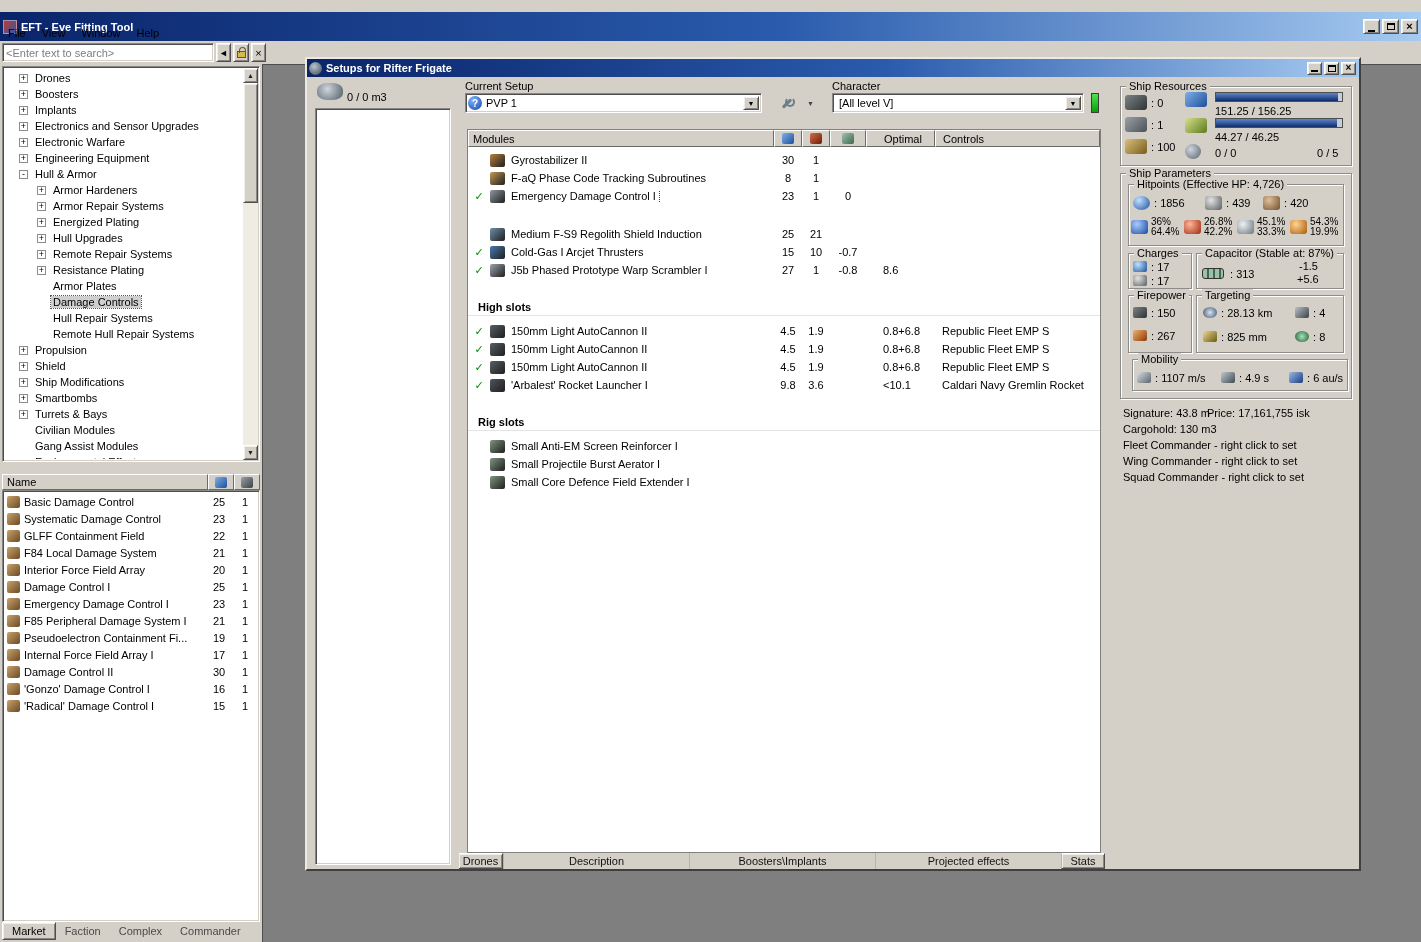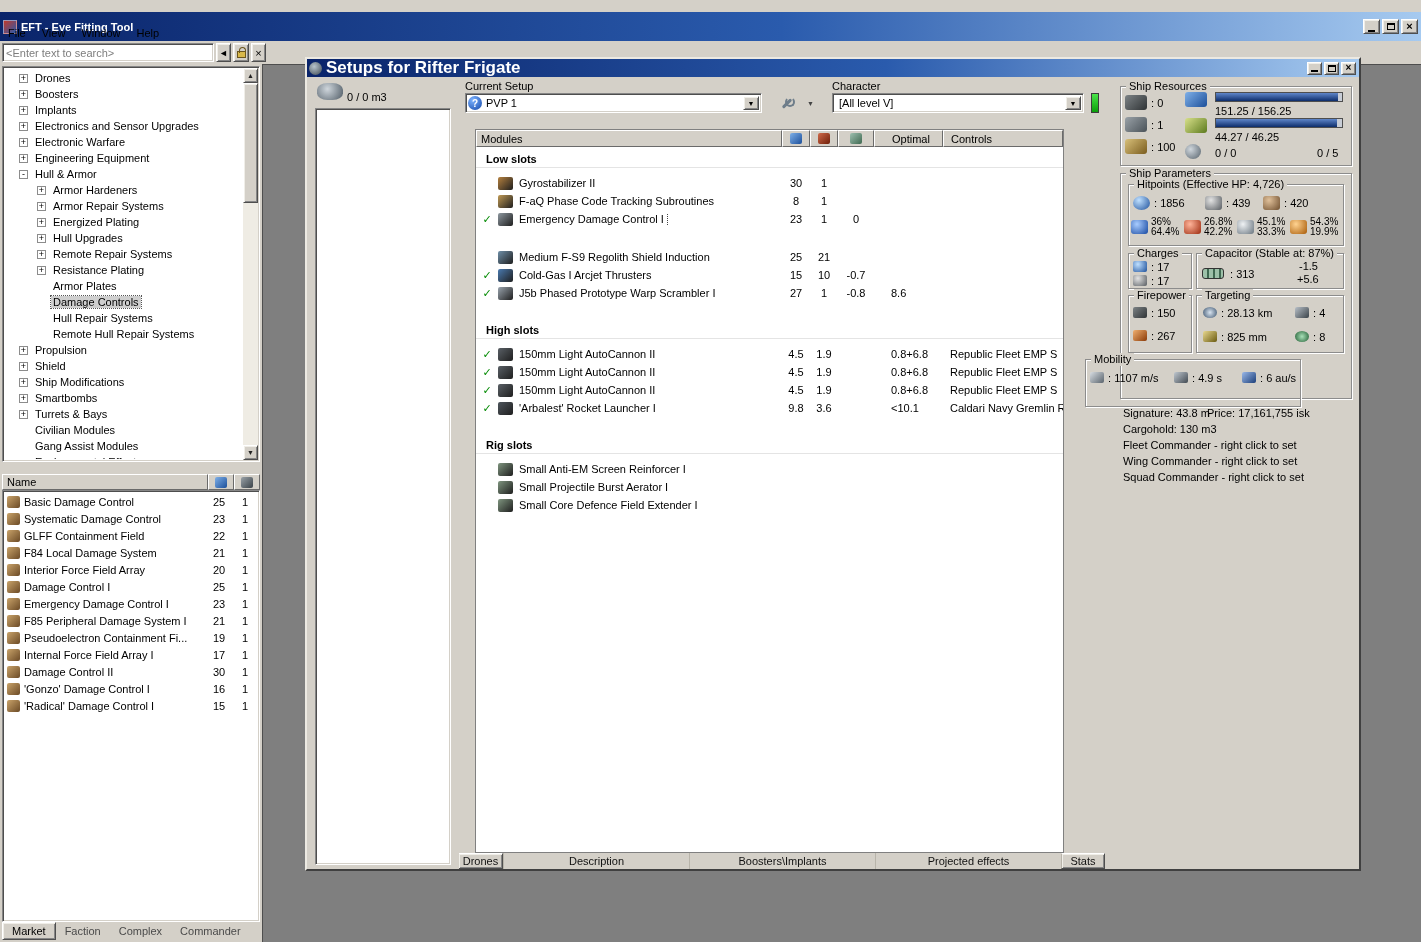--- a/index.html
+++ b/index.html
@@ -363,21 +363,21 @@
       <div class="ltab">Complex</div>
       <div class="ltab">Commander</div>
     </div>
 </div>
 
 <div class="abs" style="left:262px;top:64px;right:0;bottom:0;background:#7f7f7f;box-shadow:inset 1px 1px 0 #4e4e4e">
 
   <div class="abs" style="left:43px;top:-7px;width:1056px;height:814px;background:#d4d0c8;border:2px solid;border-color:#ece9e2 #404040 #404040 #ece9e2">
     <div class="titlebar abs" style="left:0;top:0;right:0;height:18px">
       <span class="setupicon"></span>
-      <span class="tb-title" style="font-size:17px">Setups for Rifter Frigate</span>
+      <span class="tb-title" style="font-size:11px">Setups for Rifter Frigate</span>
       <span class="winbtns">
         <span class="winbtn small raised">
             <span class="g-min" style="margin-top:6px"></span>
           </span>
         <span class="winbtn small raised">
             <span class="g-max"></span>
           </span>
         <span class="winbtn small raised">
             <span>×</span>
           </span>
@@ -407,21 +407,21 @@
 
       <span class="abs" style="left:525px;top:3px">Character</span>
       <div class="combo abs" style="left:525px;top:16px;width:252px;height:20px">
         <span class="combo-text">[All level V]</span>
         <span class="combo-btn raised">
             <span>▼</span>
           </span>
       </div>
       <div class="green-ind abs" style="left:784px;top:16px;width:8px;height:20px"></div>
 
-      <div class="mod-table abs" style="left:168px;top:52px;width:589px;height:724px">
+      <div class="mod-table abs" style="left:160px;top:52px;width:634px;height:724px">
         <div class="mod-header">
           <div class="th" style="padding-left:4px">
               <span>Modules</span>
             </div>
           <div class="th">
               <span class="hic hic-cpu"></span>
             </div>
           <div class="th">
               <span class="hic hic-pg"></span>
             </div>
@@ -430,21 +430,20 @@
             </div>
           <div class="th" style="padding-left:17px">
               <span>Optimal</span>
             </div>
           <div class="th" style="padding-left:7px">
               <span>Controls</span>
             </div>
         </div>
         <div class="mod-body" id="module-body">
             <div class="mod-section">
-              <div class="mod-section-title">Low slots</div>
               <div class="mod-row">
                 <div class="mod-check"></div>
                 <div class="mod-icon" style="background: linear-gradient(135deg, rgb(181, 129, 63), rgb(30, 30, 30));"></div>
                 <div class="mod-name-cell"><span>Gyrostabilizer II</span></div>
                 <div class="mod-num">30</div>
                 <div class="mod-num">1</div>
                 <div class="mod-num"></div>
                 <div class="mod-opt"></div>
                 <div class="mod-charge"></div>
               </div>
@@ -692,21 +691,21 @@
         <span class="ic2 i-range abs" style="left:6px;top:11px"></span>
         <span class="sv abs" style="left:24px;top:11px">28.13 km</span>
         <span class="ic2 i-maxtgt abs" style="left:98px;top:11px"></span>
         <span class="sv abs" style="left:116px;top:11px">4</span>
         <span class="ic2 i-scan abs" style="left:6px;top:35px"></span>
         <span class="sv abs" style="left:24px;top:35px">825 mm</span>
         <span class="ic2 i-sensor abs" style="left:98px;top:35px"></span>
         <span class="sv abs" style="left:116px;top:35px">8</span>
       </div>
 
-      <div class="gbox abs" style="left:778px;top:282px;width:216px;height:48px">
+      <div class="gbox abs" style="left:825px;top:282px;width:216px;height:32px">
         <span class="gbox-label">Mobility</span>
         <span class="ic2 i-speed abs" style="left:4px;top:12px"></span>
         <span class="sv abs" style="left:22px;top:12px">1107 m/s</span>
         <span class="ic2 i-agility abs" style="left:88px;top:12px"></span>
         <span class="sv abs" style="left:106px;top:12px">4.9 s</span>
         <span class="ic2 i-warp abs" style="left:156px;top:12px"></span>
         <span class="sv abs" style="left:174px;top:12px">6 au/s</span>
       </div>
 
       <span class="abs" style="left:816px;top:330px">Signature: 43.8 m</span>

